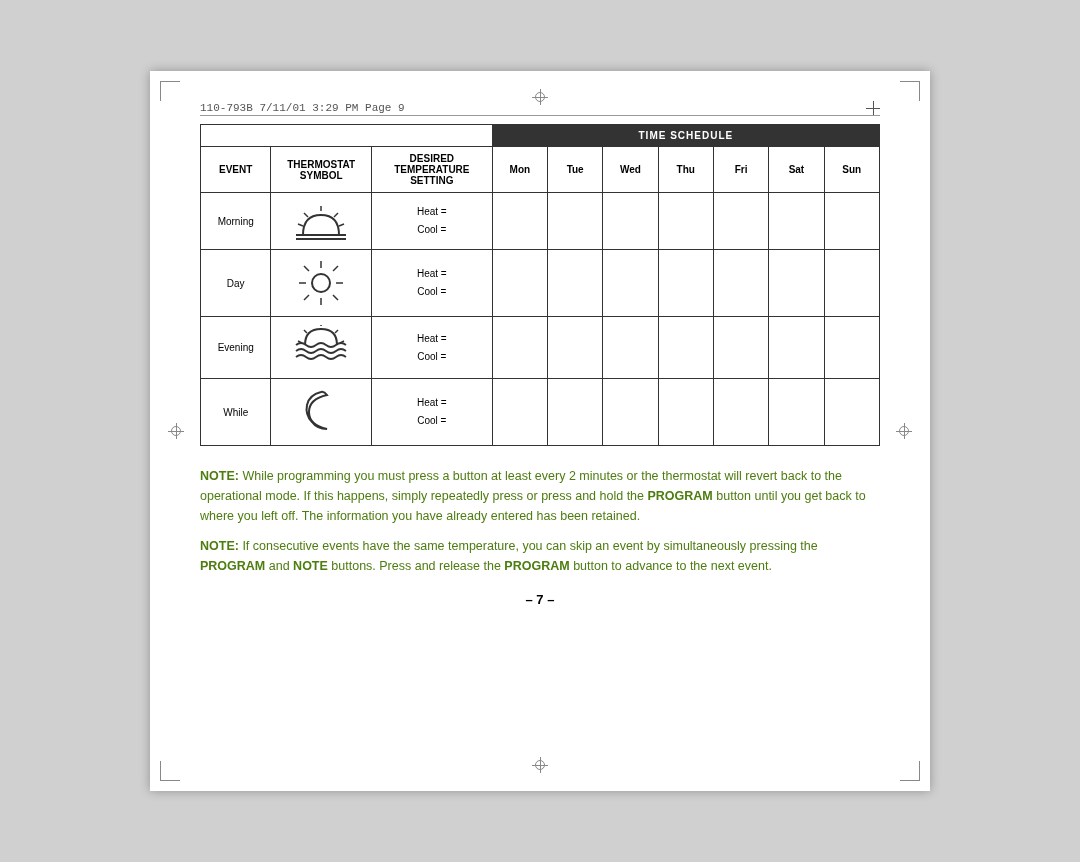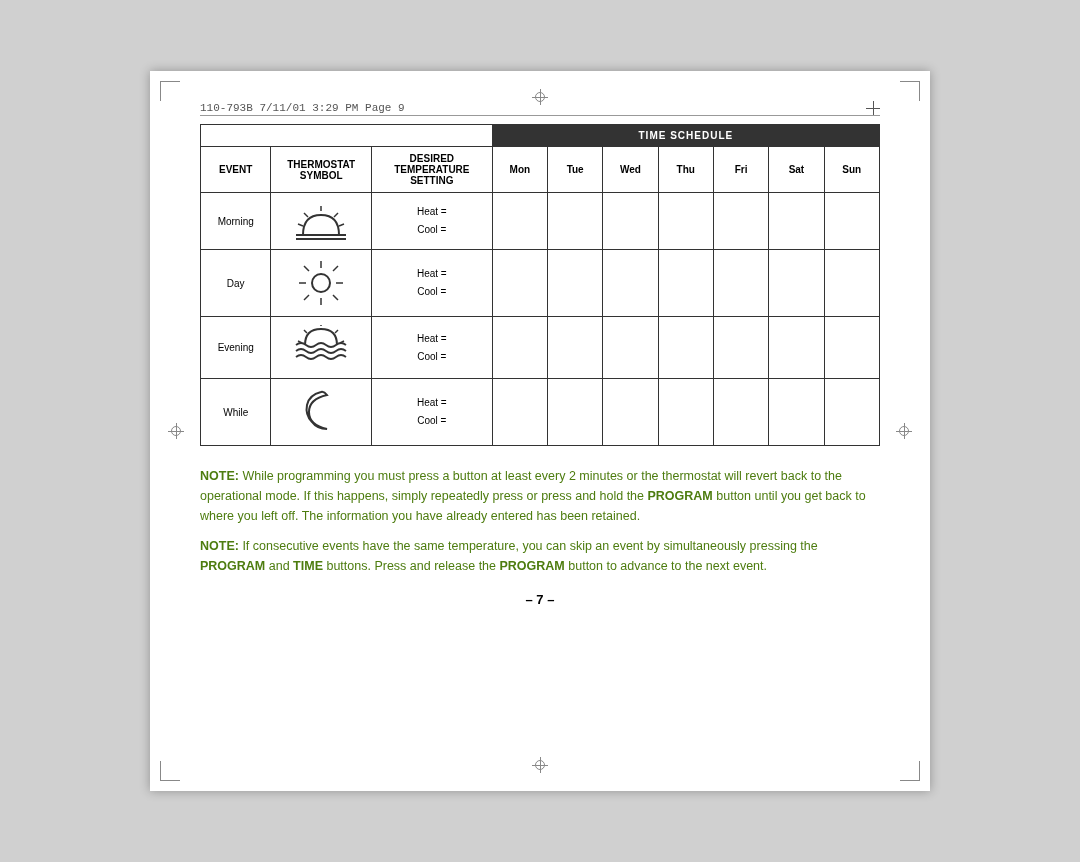--- a/index.html
+++ b/index.html
@@ -371,21 +371,21 @@
       <strong>NOTE:</strong>
       <span>  While programming you must press a button at least every 2 minutes or the thermostat will revert back to the operational mode. If this happens, simply repeatedly press or press and hold the </span>
       <strong>PROGRAM</strong>
       <span> button until you get back to where you left off. The information you have already entered has been retained.</span>
     </p>
     <p>
       <strong>NOTE:</strong>
       <span>  If consecutive events have the same temperature, you can skip an event by simultaneously pressing the </span>
       <strong>PROGRAM</strong>
       <span> and </span>
-      <strong>TIME</strong>
+      <strong>NOTE</strong>
       <span> buttons. Press and release the </span>
       <strong>PROGRAM</strong>
       <span> button to advance to the next event.</span>
     </p>
   </div>
 
   <div class="page-number">– 7 –</div>
 </div>
 
 </body></html>

